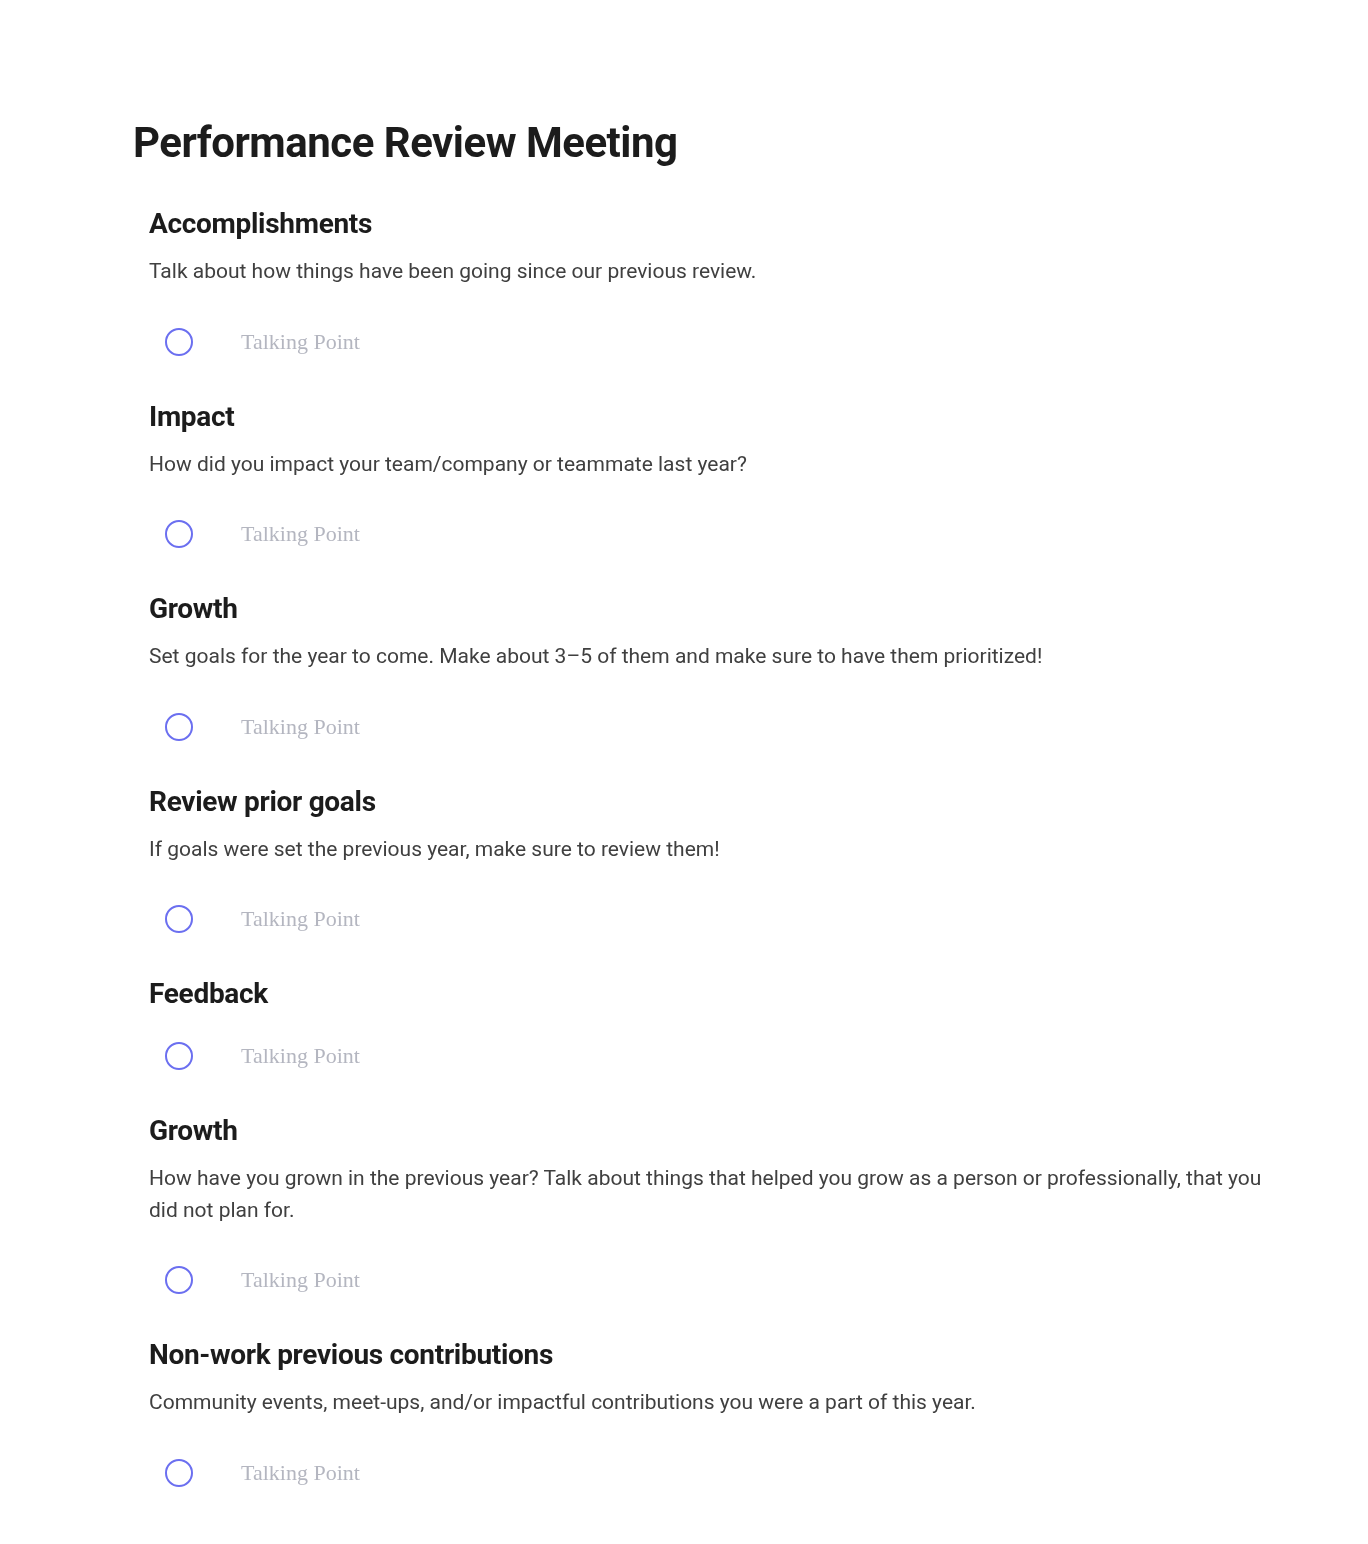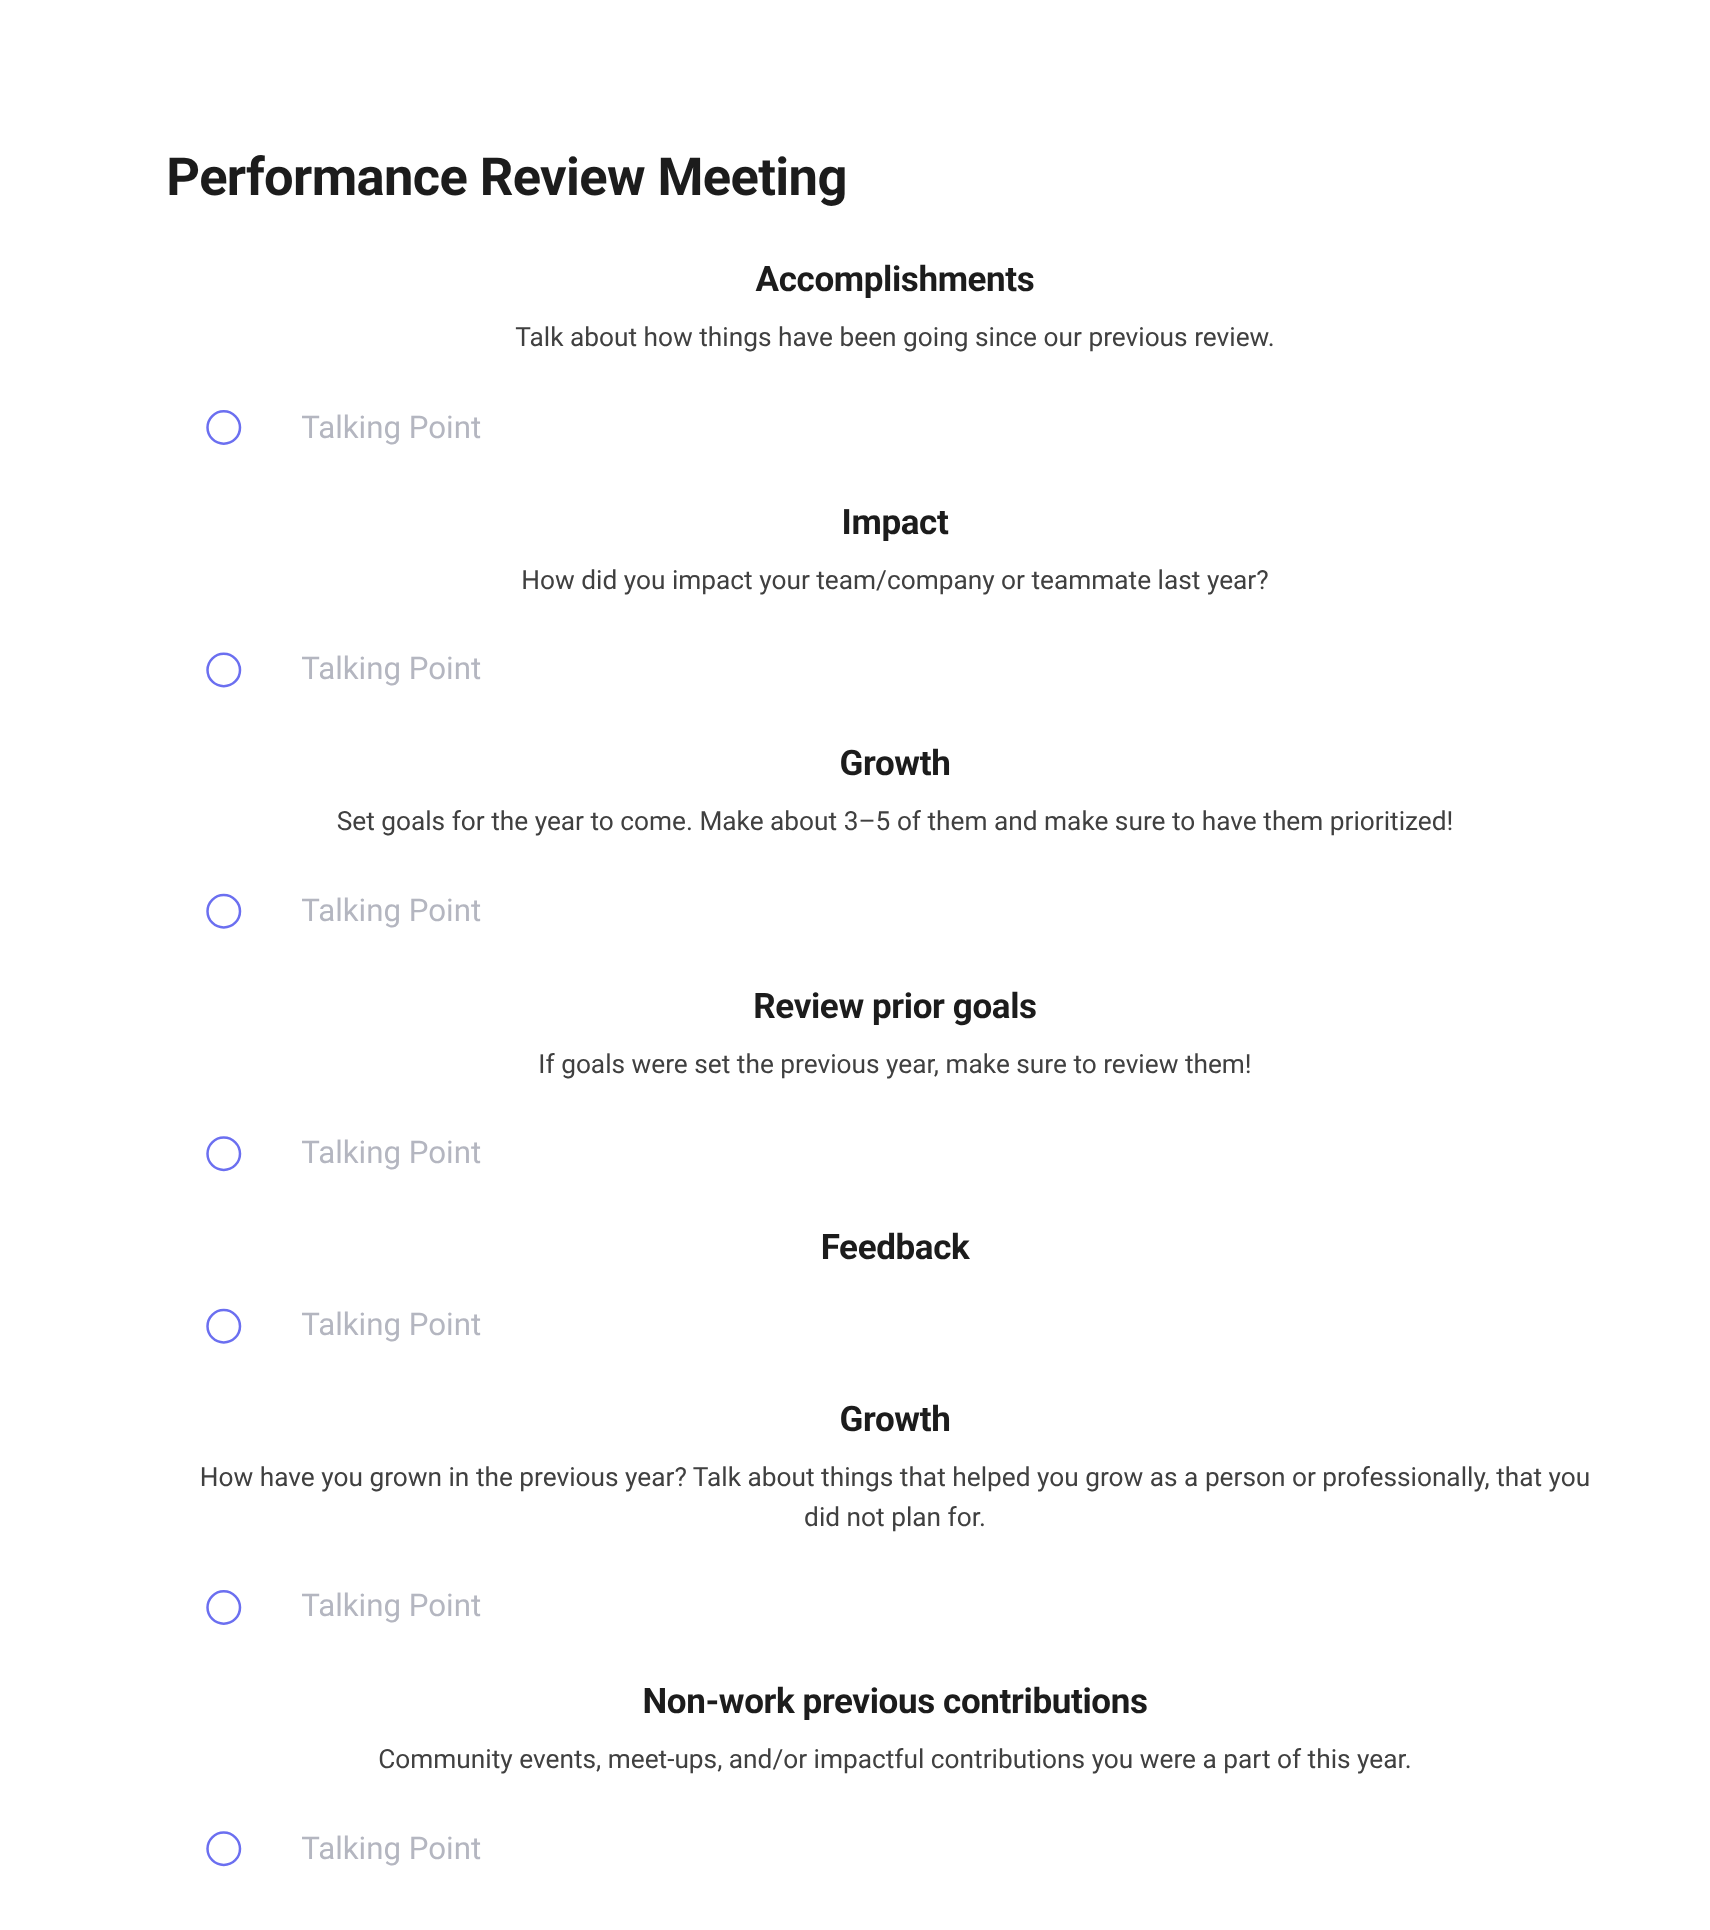--- a/index.html
+++ b/index.html
@@ -16,21 +16,20 @@
     }
     .page-title {
       font-size: 42px;
       font-weight: 700;
       margin-bottom: 40px;
       color: #1c1c1c;
       letter-spacing: -0.5px;
     }
     .section {
       margin-bottom: 28px;
-      text-align: center;
     }
     .section-heading {
       font-size: 28px;
       font-weight: 700;
       margin-bottom: 8px;
       color: #1c1c1c;
       letter-spacing: -0.3px;
     }
     .section-desc {
       font-size: 21px;
@@ -45,23 +44,24 @@
       margin-bottom: 10px;
     }
     .circle-icon {
       width: 28px;
       height: 28px;
       border: 2.5px solid #6b6ff0;
       border-radius: 50%;
       flex-shrink: 0;
     }
     .talking-point-label {
-      font-size: 25px;
+      font-size: 22px;
       color: #b4b6c0;
       font-weight: 400;
+      font-family: Liberation Serif, serif;
     }
   </style>
 </head>
 <body>
 
 <h1 class="page-title">Performance Review Meeting</h1>
 
 <div class="section">
   <h2 class="section-heading">Accomplishments</h2>
   <p class="section-desc">Talk about how things have been going since our previous review.</p>

